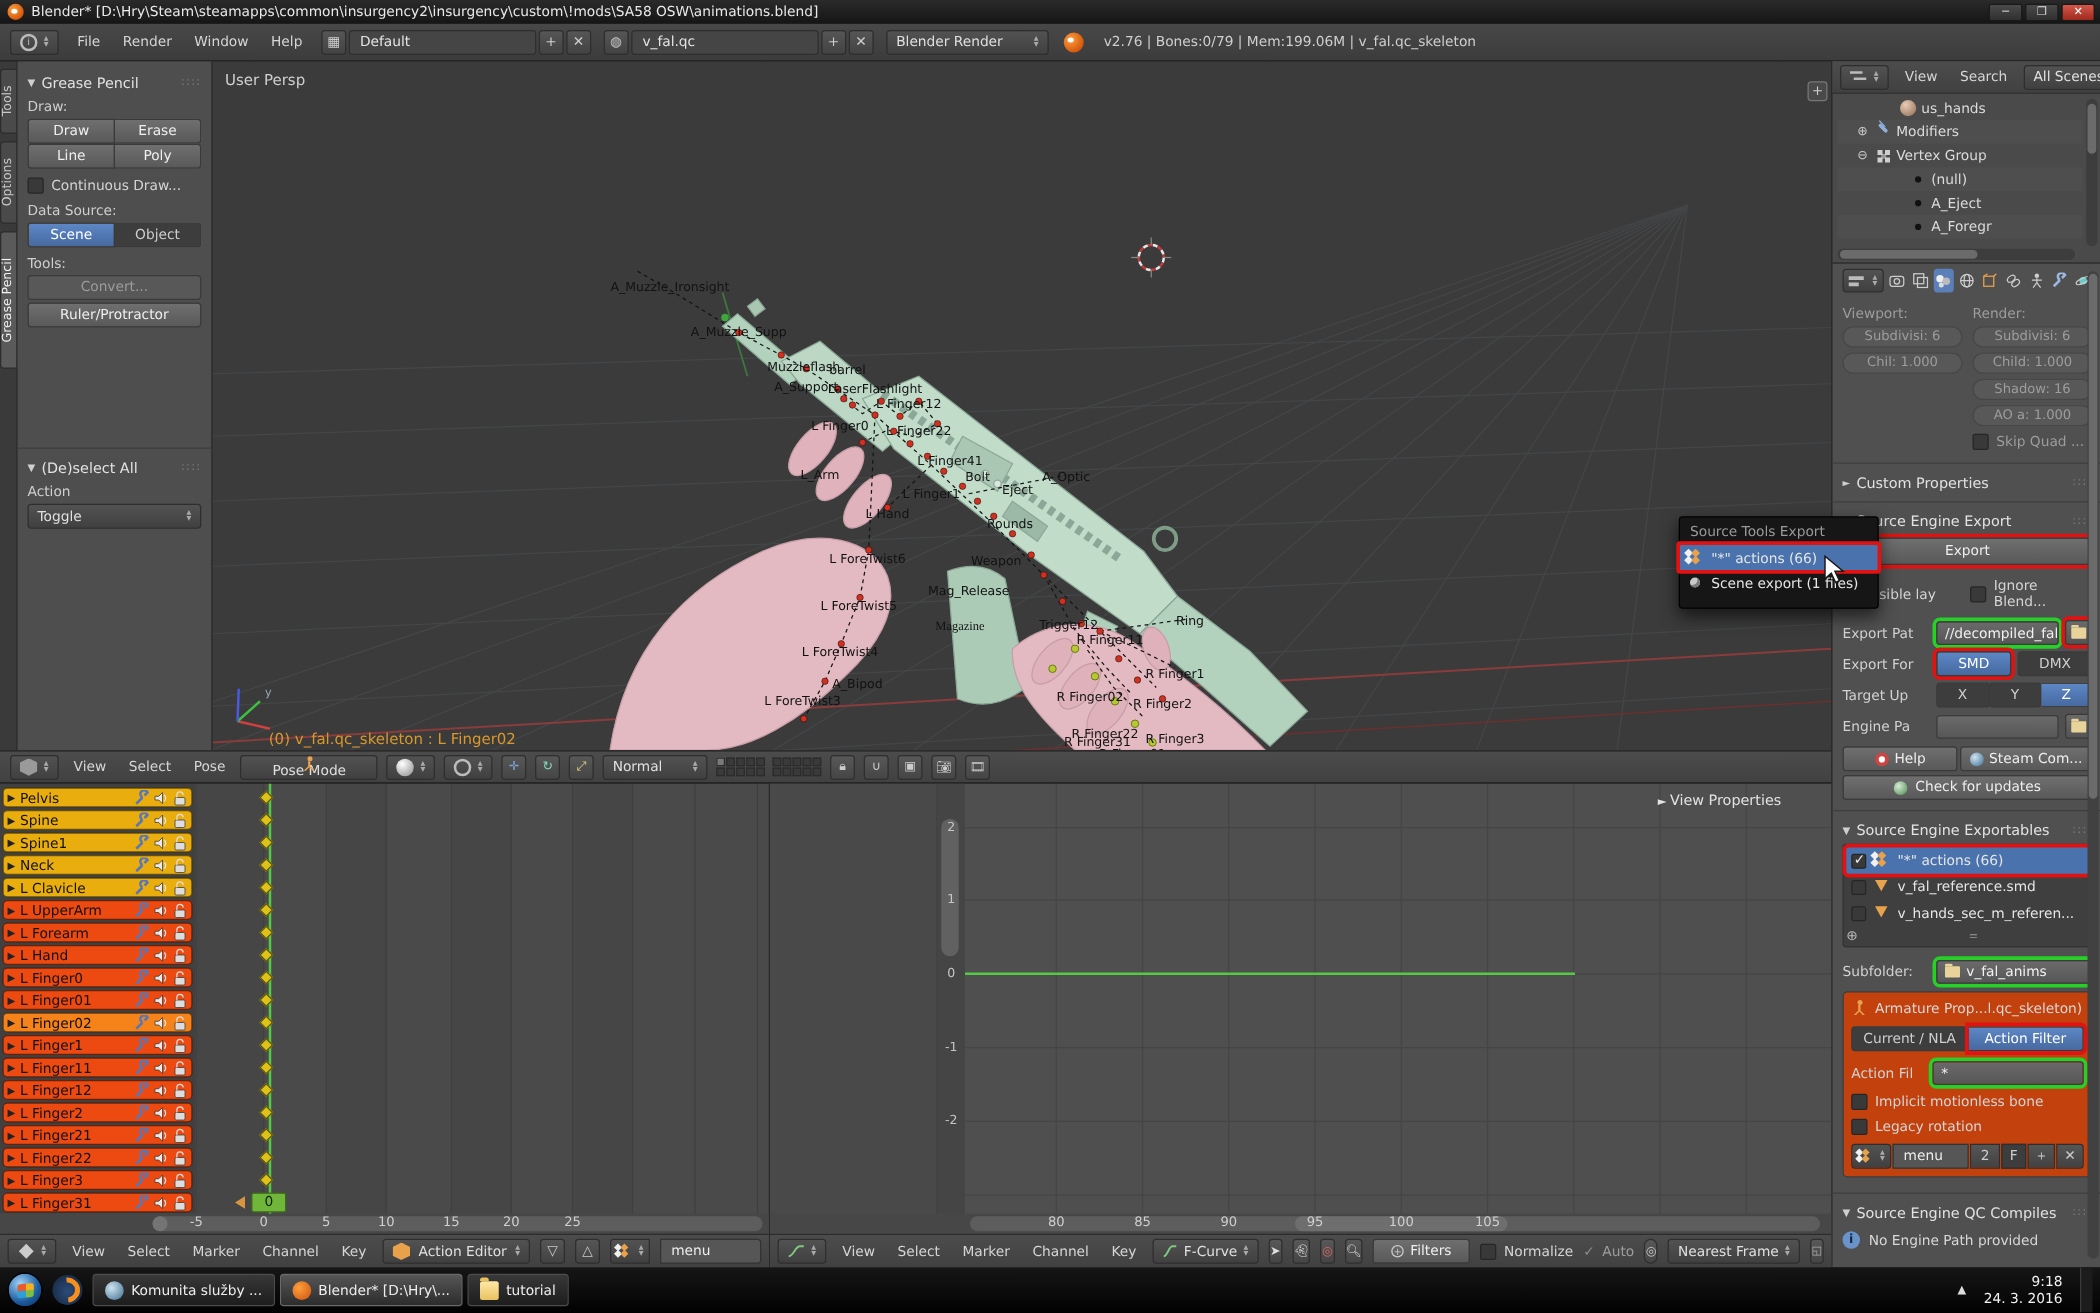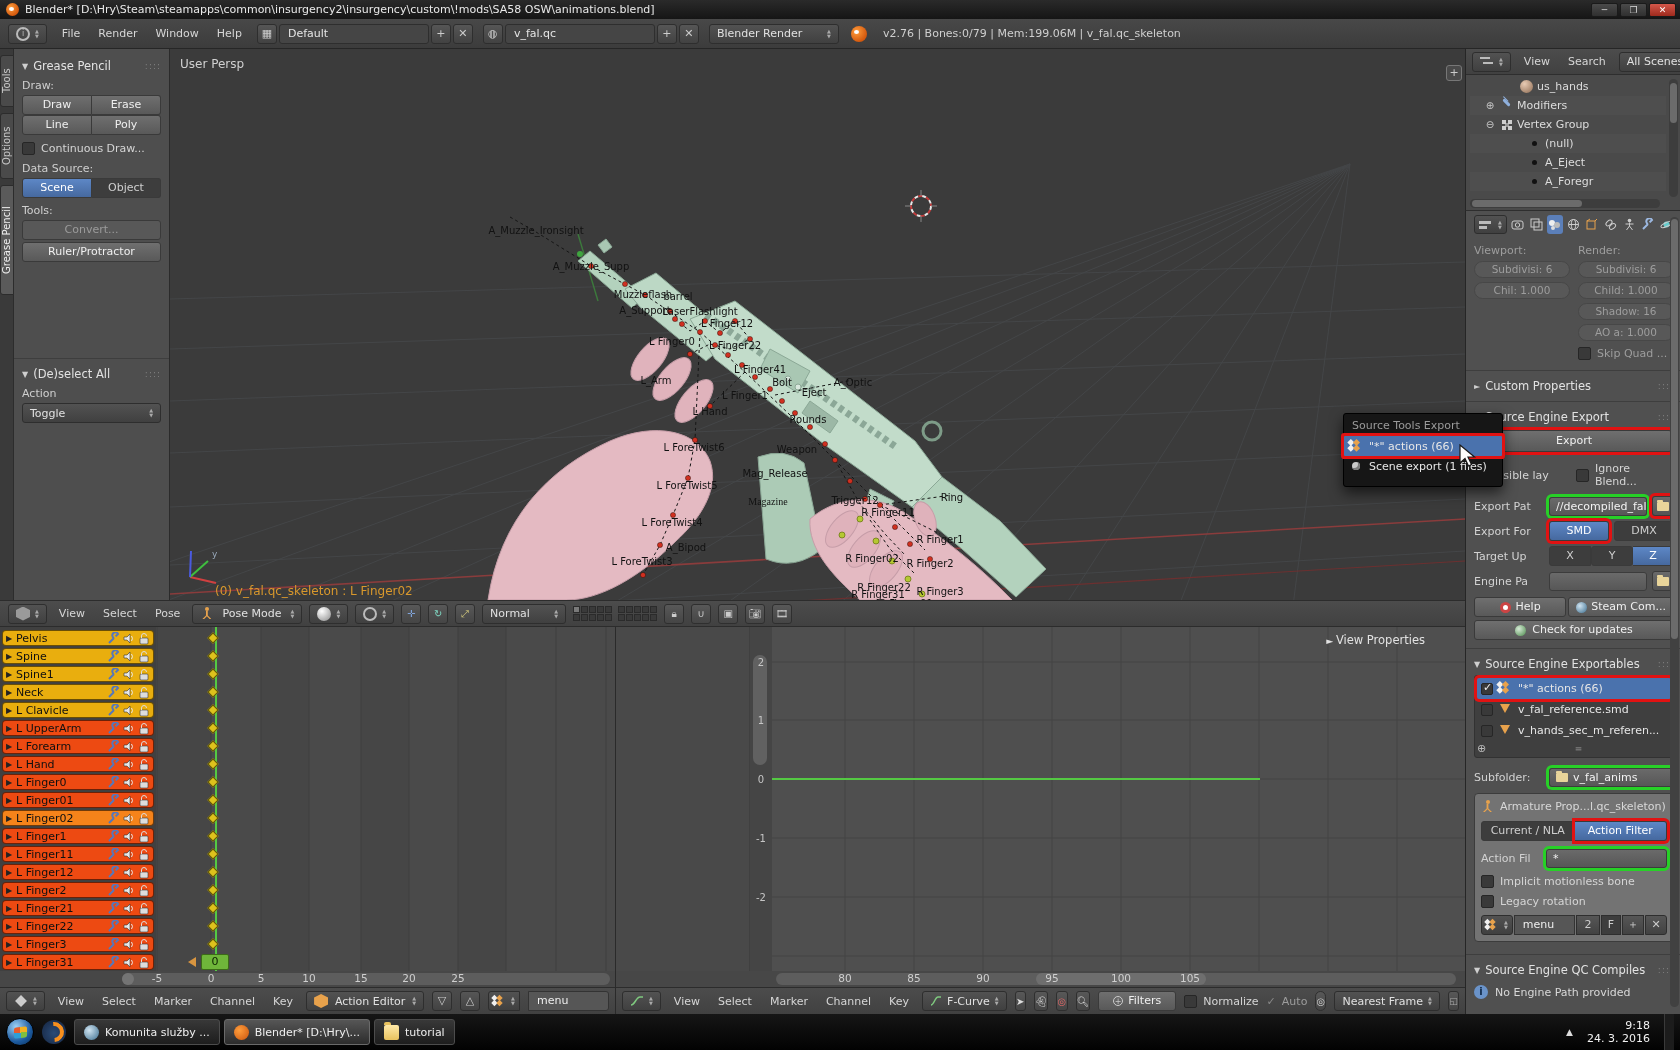--- a/index.html
+++ b/index.html
@@ -96,21 +96,21 @@
   .folder-glyph::before { content:""; position:absolute; left:0; top:-2px; width:6px; height:2px; background:#e8d49a; border-radius:1px 1px 0 0; }
   .ann-red { box-shadow:0 0 0 3px var(--annotation-red); }
   .ann-green { box-shadow:0 0 0 3px var(--annotation-green); }
   .listbox { background:#3f3f3f; border:1px solid #323232; border-radius:3px; padding:2px; margin:4px 0; }
   .exprow { height:21px; display:flex; align-items:center; gap:6px; padding:0 4px; color:#e6e6e6; border-radius:2px; }
   .exprow.selected { background:var(--accent-blue); box-shadow:0 0 0 3px var(--annotation-red); }
   .xicon { width:13px; height:13px; position:relative; flex:0 0 13px; }
   .xicon.actions::after { content:""; position:absolute; left:4px; top:0; width:5px; height:5px; background:#e8a24c; transform:rotate(45deg); box-shadow:-4px 4px 0 #f0f0f0, 4px 4px 0 #e8a24c, 0 8px 0 #f0f0f0; }
   .xicon.mesh::after { content:""; position:absolute; left:1px; top:1px; width:0; height:0; border-left:5px solid transparent; border-right:5px solid transparent; border-top:9px solid #e8a24c; }
   .xicon.scene::after { content:""; position:absolute; left:2px; top:2px; width:8px; height:8px; border-radius:50%; background:#c9c9c9; box-shadow:inset -2px -2px 0 #7a7a7a; }
-  .groupbox { border:1px solid #3c3c3c; border-radius:4px; padding:6px; margin-top:6px; background:#737373; }
+  .groupbox { border:1px solid #3c3c3c; border-radius:4px; padding:6px; margin-top:6px; background:#c2410c; }
   .stickman { width:13px; height:13px; position:relative; }
   .stickman::before { content:""; position:absolute; left:5px; top:0; width:4px; height:4px; border-radius:50%; background:#e8a24c; }
   .stickman::after { content:""; position:absolute; left:2px; top:4px; width:9px; height:8px; background:
      linear-gradient(#e8a24c,#e8a24c); clip-path:polygon(40% 0,60% 0,60% 55%,100% 100%,80% 100%,50% 65%,20% 100%,0 100%,40% 55%); }
   .infoicon { width:14px; height:14px; border-radius:50%; background:#6a93c9; color:#102a4a; font-size:10px; font-weight:bold; text-align:center; line-height:14px; }
   .props-scroll { position:absolute; right:1px; top:6px; width:9px; height:790px; background:#414141; border-radius:5px; }
   .props-scroll .handle { position:absolute; left:1px; right:1px; top:2px; height:420px; background:#6b6b6b; border-radius:4px; }
 
   
   .popup { left:1343px; top:413px; width:160px; height:74px; background:#161616; border:1px solid #000; border-radius:3px; box-shadow:0 6px 14px rgba(0,0,0,.6); z-index:40; padding:3px 0; }
@@ -438,21 +438,21 @@
 <div class="abs vp-header">
   <span class="dd">
       <span class="mini-ico" style="background:#9a9a9a;clip-path:polygon(50% 0,100% 25%,100% 75%,50% 100%,0 75%,0 25%);"></span>
       <span class="arrows"></span>
     </span>
   <span class="menus">
       <span class="menu">View</span>
       <span class="menu">Select</span>
       <span class="menu">Pose</span>
     </span>
-  <span class="dd" style="width:110px;justify-content:space-between;">
+  <span class="dd" style="width:110px;justify-content:space-between;flex-direction:column;">
       <span class="stickman"></span>
       <span>Pose Mode</span>
       <span class="arrows"></span>
     </span>
   <span class="dd">
       <span class="mini-ico" style="border-radius:50%;background:radial-gradient(circle at 35% 30%,#fff,#8a8a8a);"></span>
       <span class="arrows"></span>
     </span>
   <span class="dd">
       <span class="mini-ico" style="border-radius:50%;border:2px solid #bbb;"></span>

